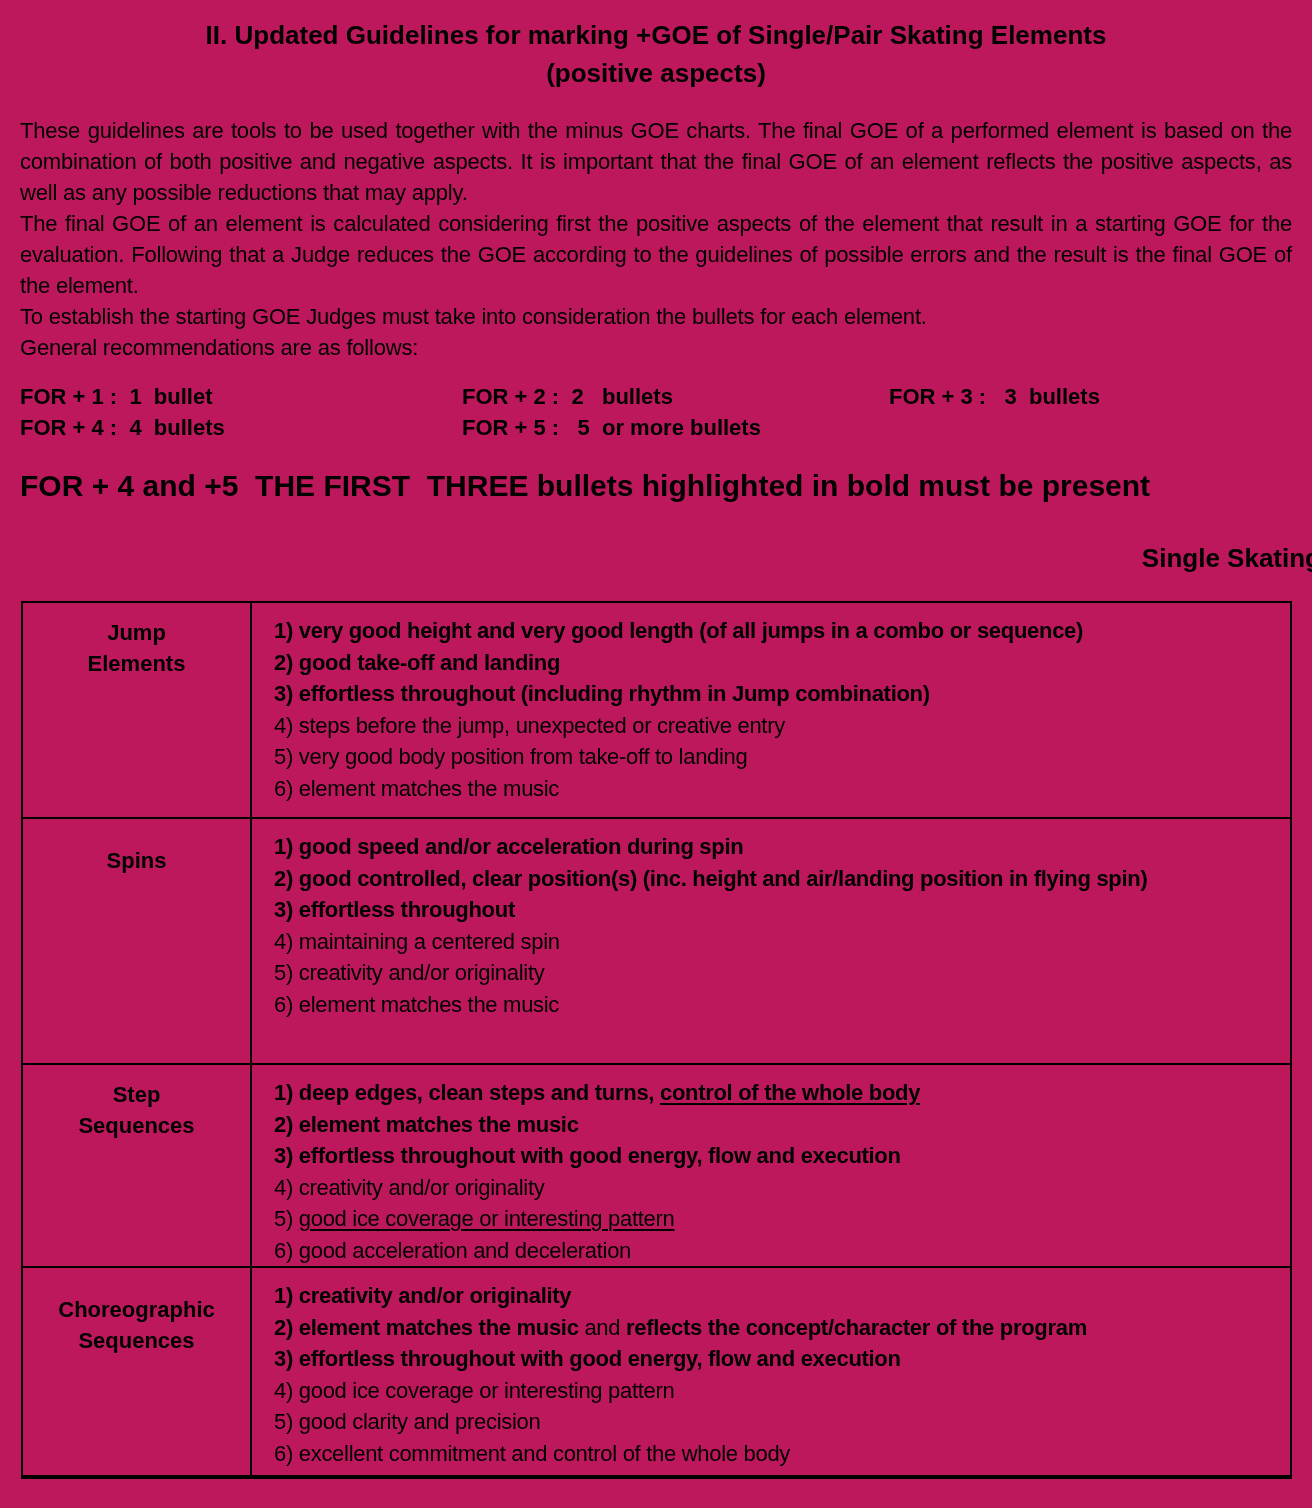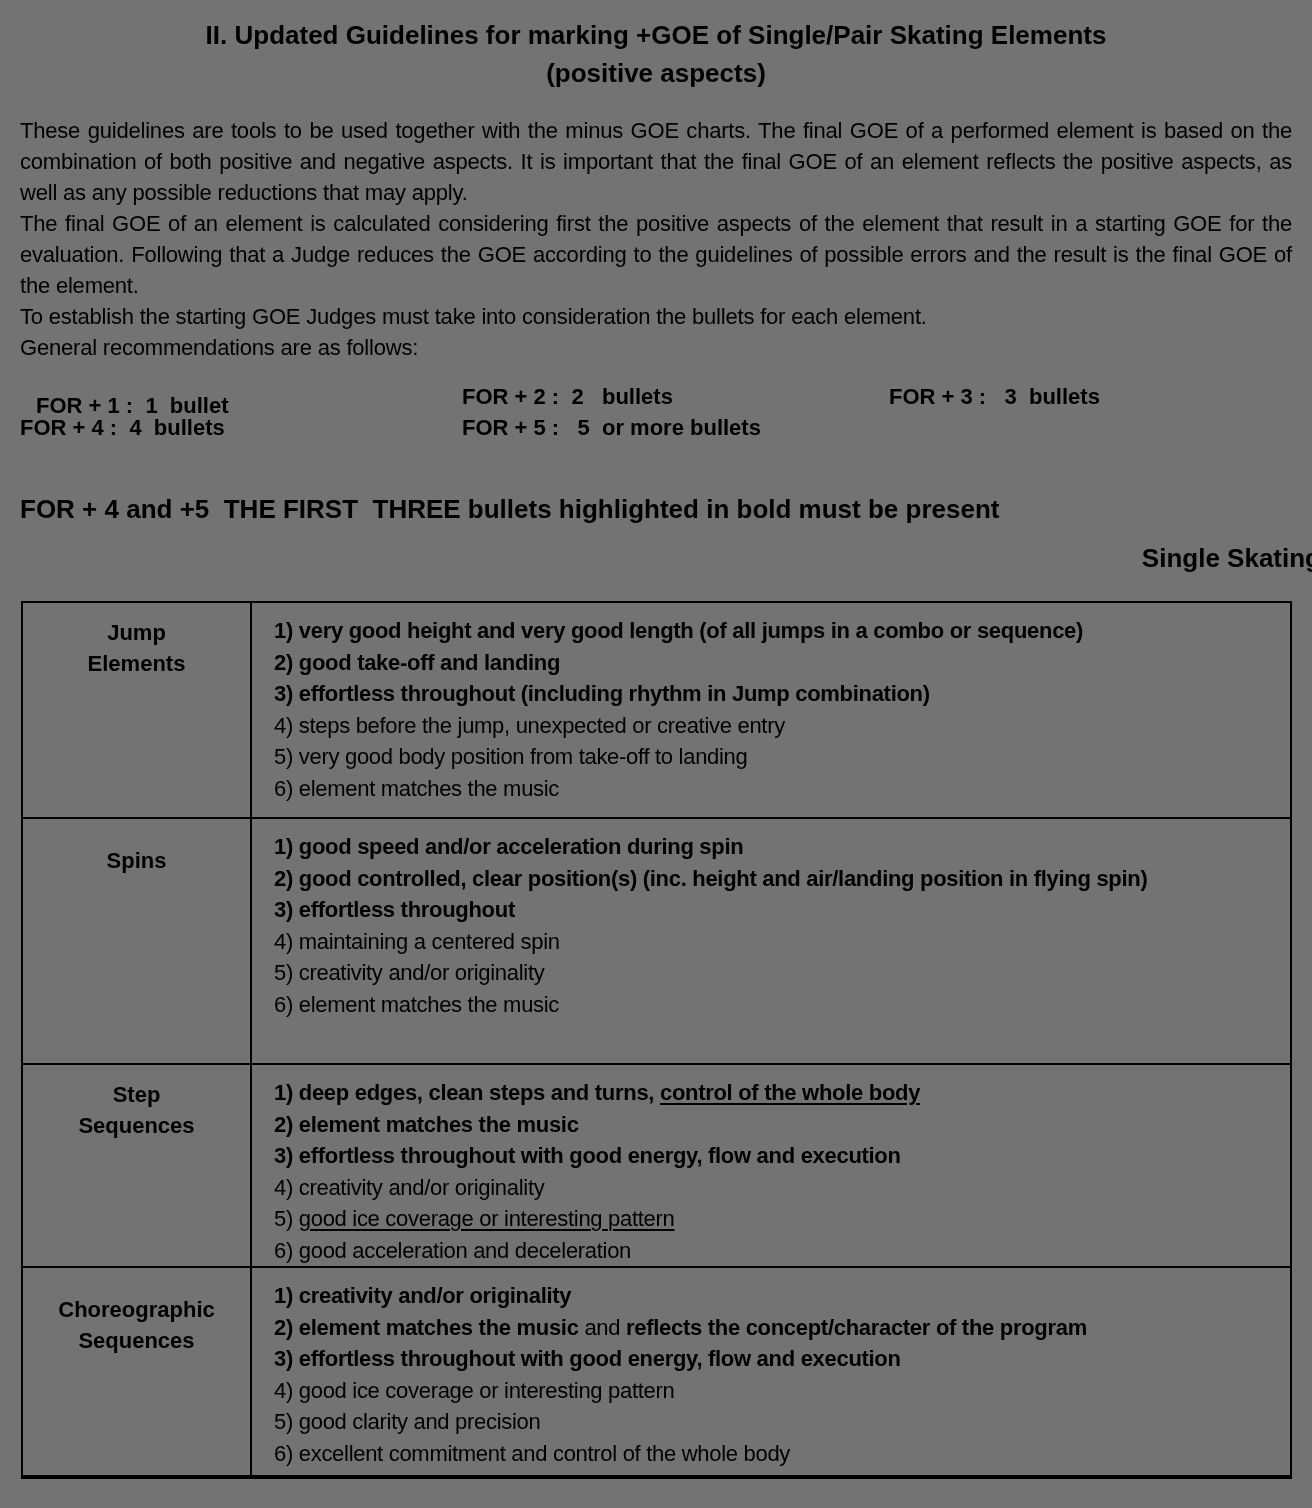--- a/index.html
+++ b/index.html
@@ -1,40 +1,40 @@
 <!DOCTYPE html>
 <html><head>
 <meta charset="utf-8">
 <style>
   html, body { margin:0; padding:0; background:#ffffff; }
   .page {
     position:relative; width:1312px; height:1508px;
-    background:#737373; color:#000000; overflow:hidden;
+    background:#be185d; color:#000000; overflow:hidden;
     font-family:"Liberation Sans", sans-serif;
   }
   .title-block {
     position:absolute; top:16px; left:0; width:100%;
     text-align:center; font-weight:bold; font-size:26px; line-height:38px;
   }
   .intro {
     position:absolute; top:115px; left:20px; width:1272px;
     font-size:22px; line-height:31px; letter-spacing:-0.2px;
   }
   .intro p { margin:0; text-align:justify; }
   .recs { position:absolute; top:384px; left:0; width:100%; height:66px;
     font-weight:bold; font-size:22px; }
   .rec { position:absolute; white-space:pre; }
-  .rec.r1c1 { left:36px;  top:0;margin-top:9px; }
+  .rec.r1c1 { left:20px;  top:0; }
   .rec.r1c2 { left:462px; top:0; }
   .rec.r1c3 { left:889px; top:0; }
   .rec.r2c1 { left:20px;  top:31px; }
   .rec.r2c2 { left:462px; top:31px; }
   .bold-note {
-    position:absolute; top:494px; left:20px;
-    font-size:26px; font-weight:bold; white-space:pre;
+    position:absolute; top:469px; left:20px;
+    font-size:30px; font-weight:bold; white-space:pre;
   }
   .section-heading {
     position:absolute; top:543px; left:9px; width:100%;
     text-align:right; font-size:26px; font-weight:bold; line-height:31px;
   }
   table.goe-table {
     position:absolute; top:601px; left:21px; width:1271px;
     border-collapse:collapse; table-layout:fixed;
   }
   table.goe-table td {

